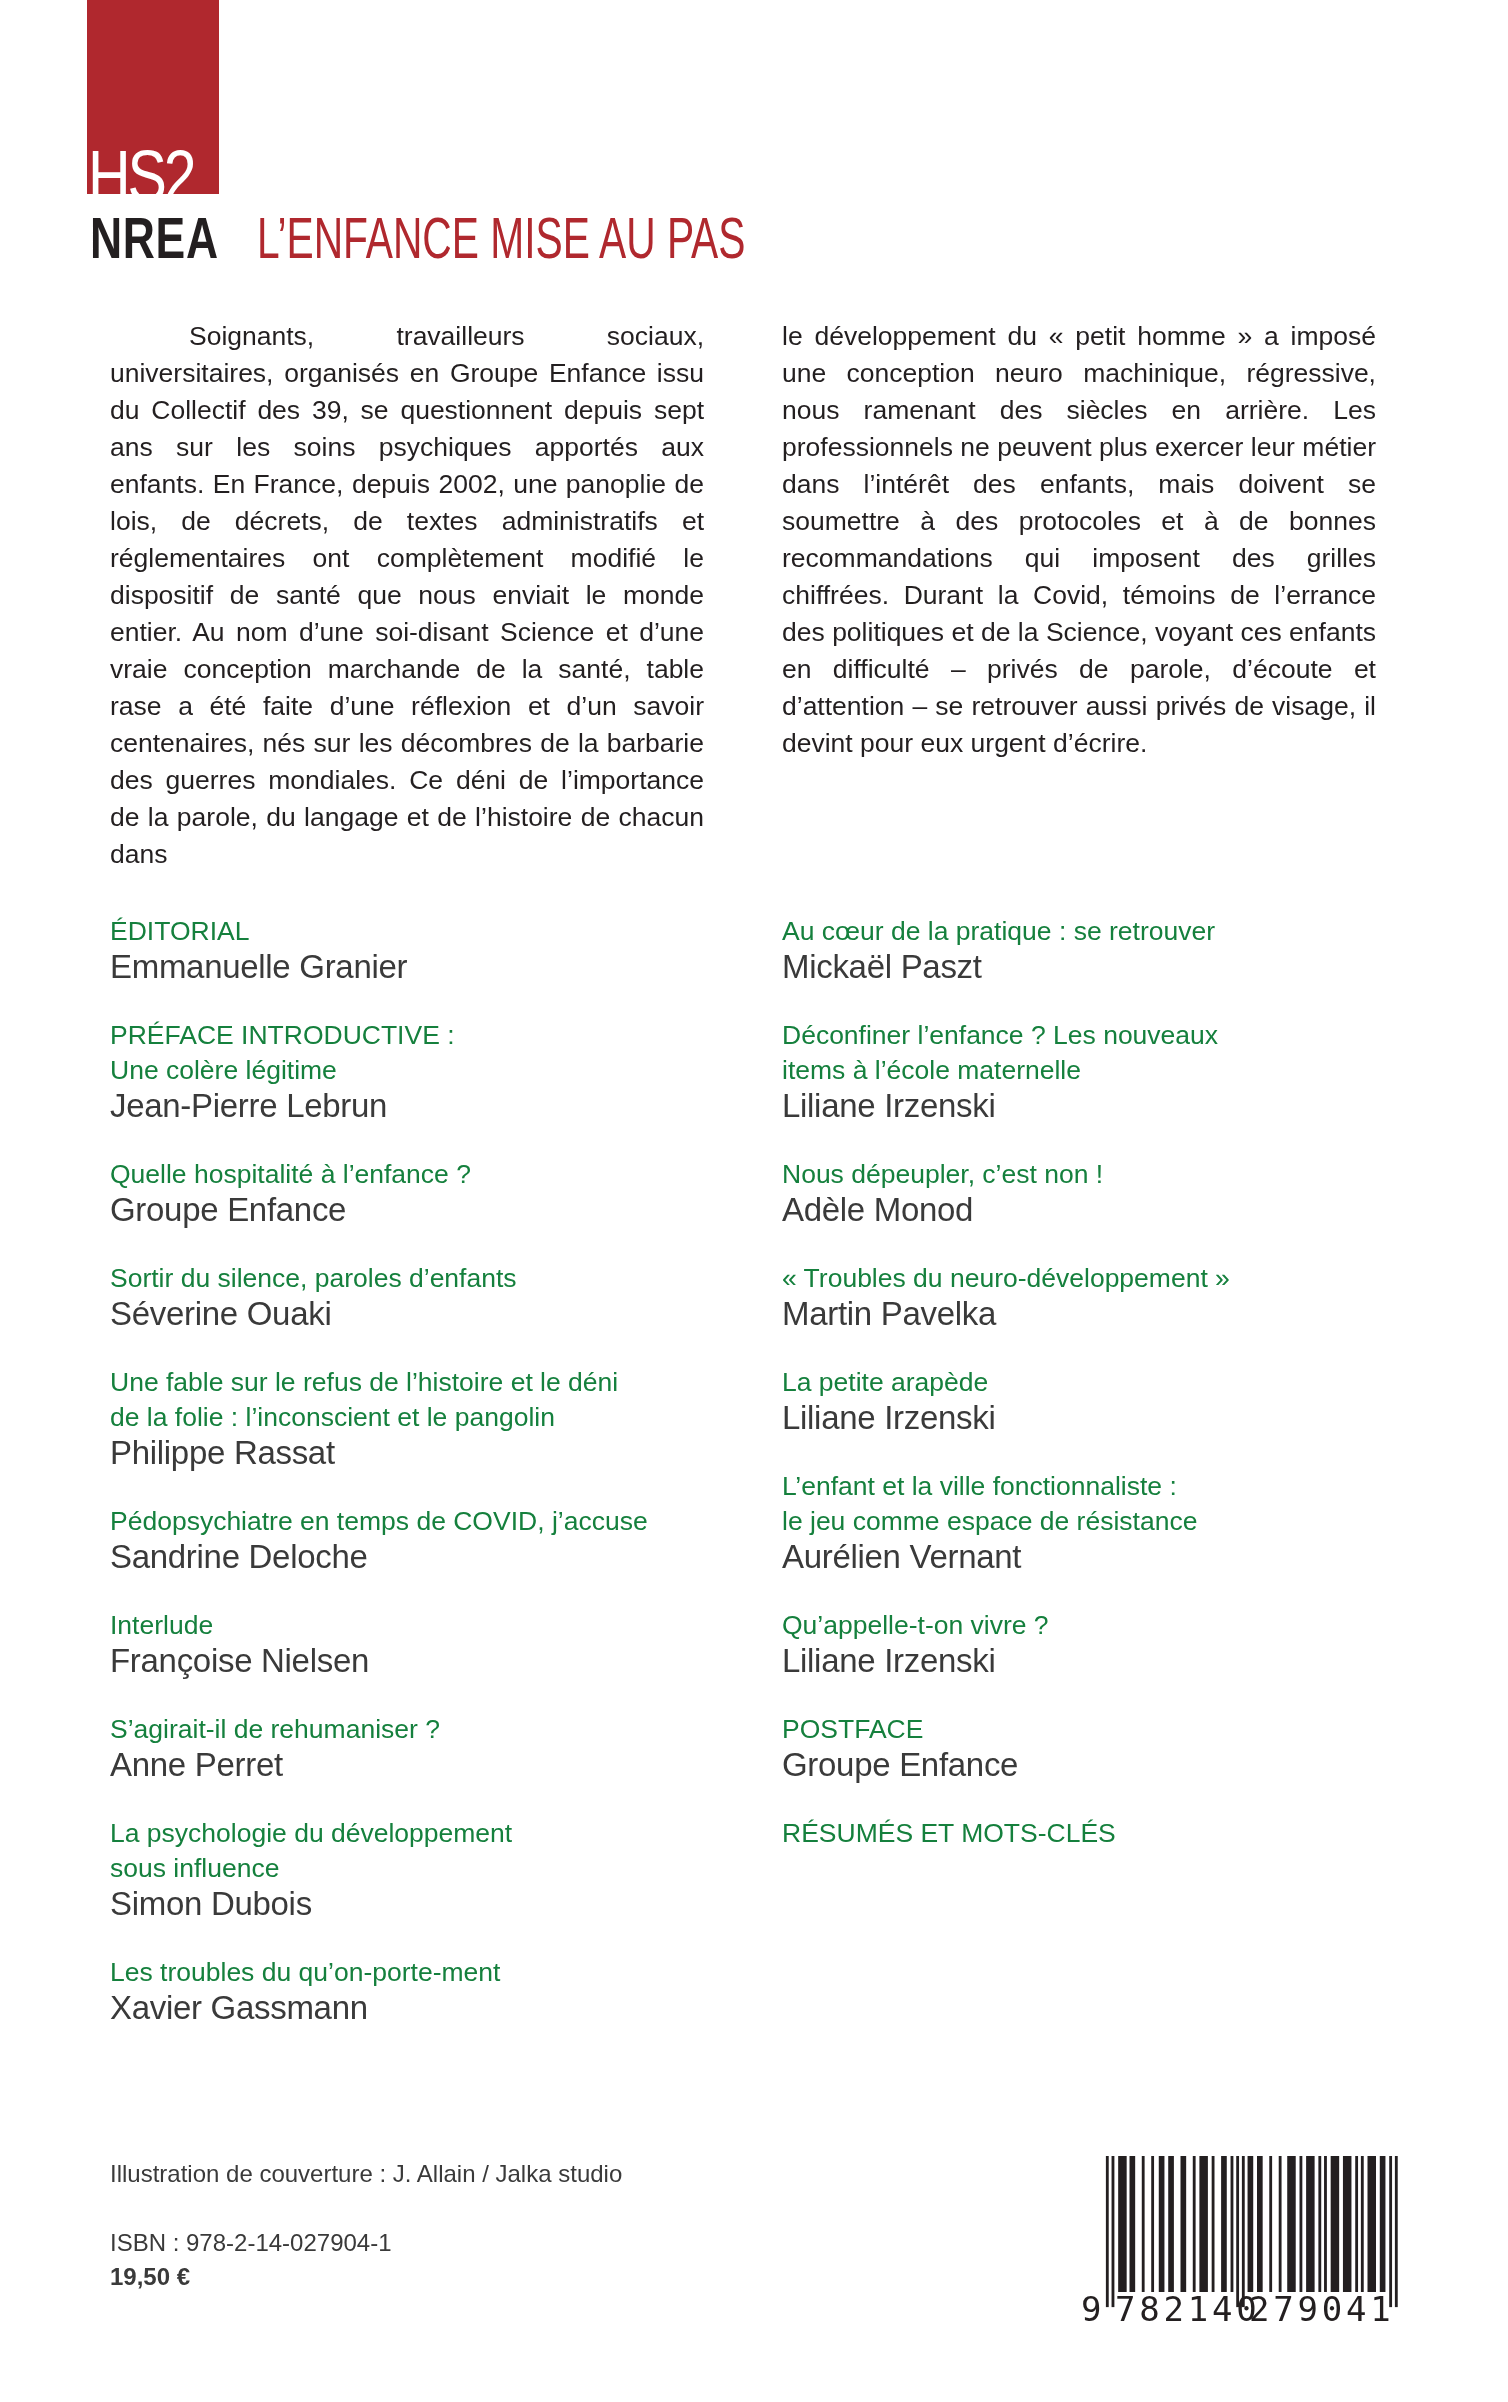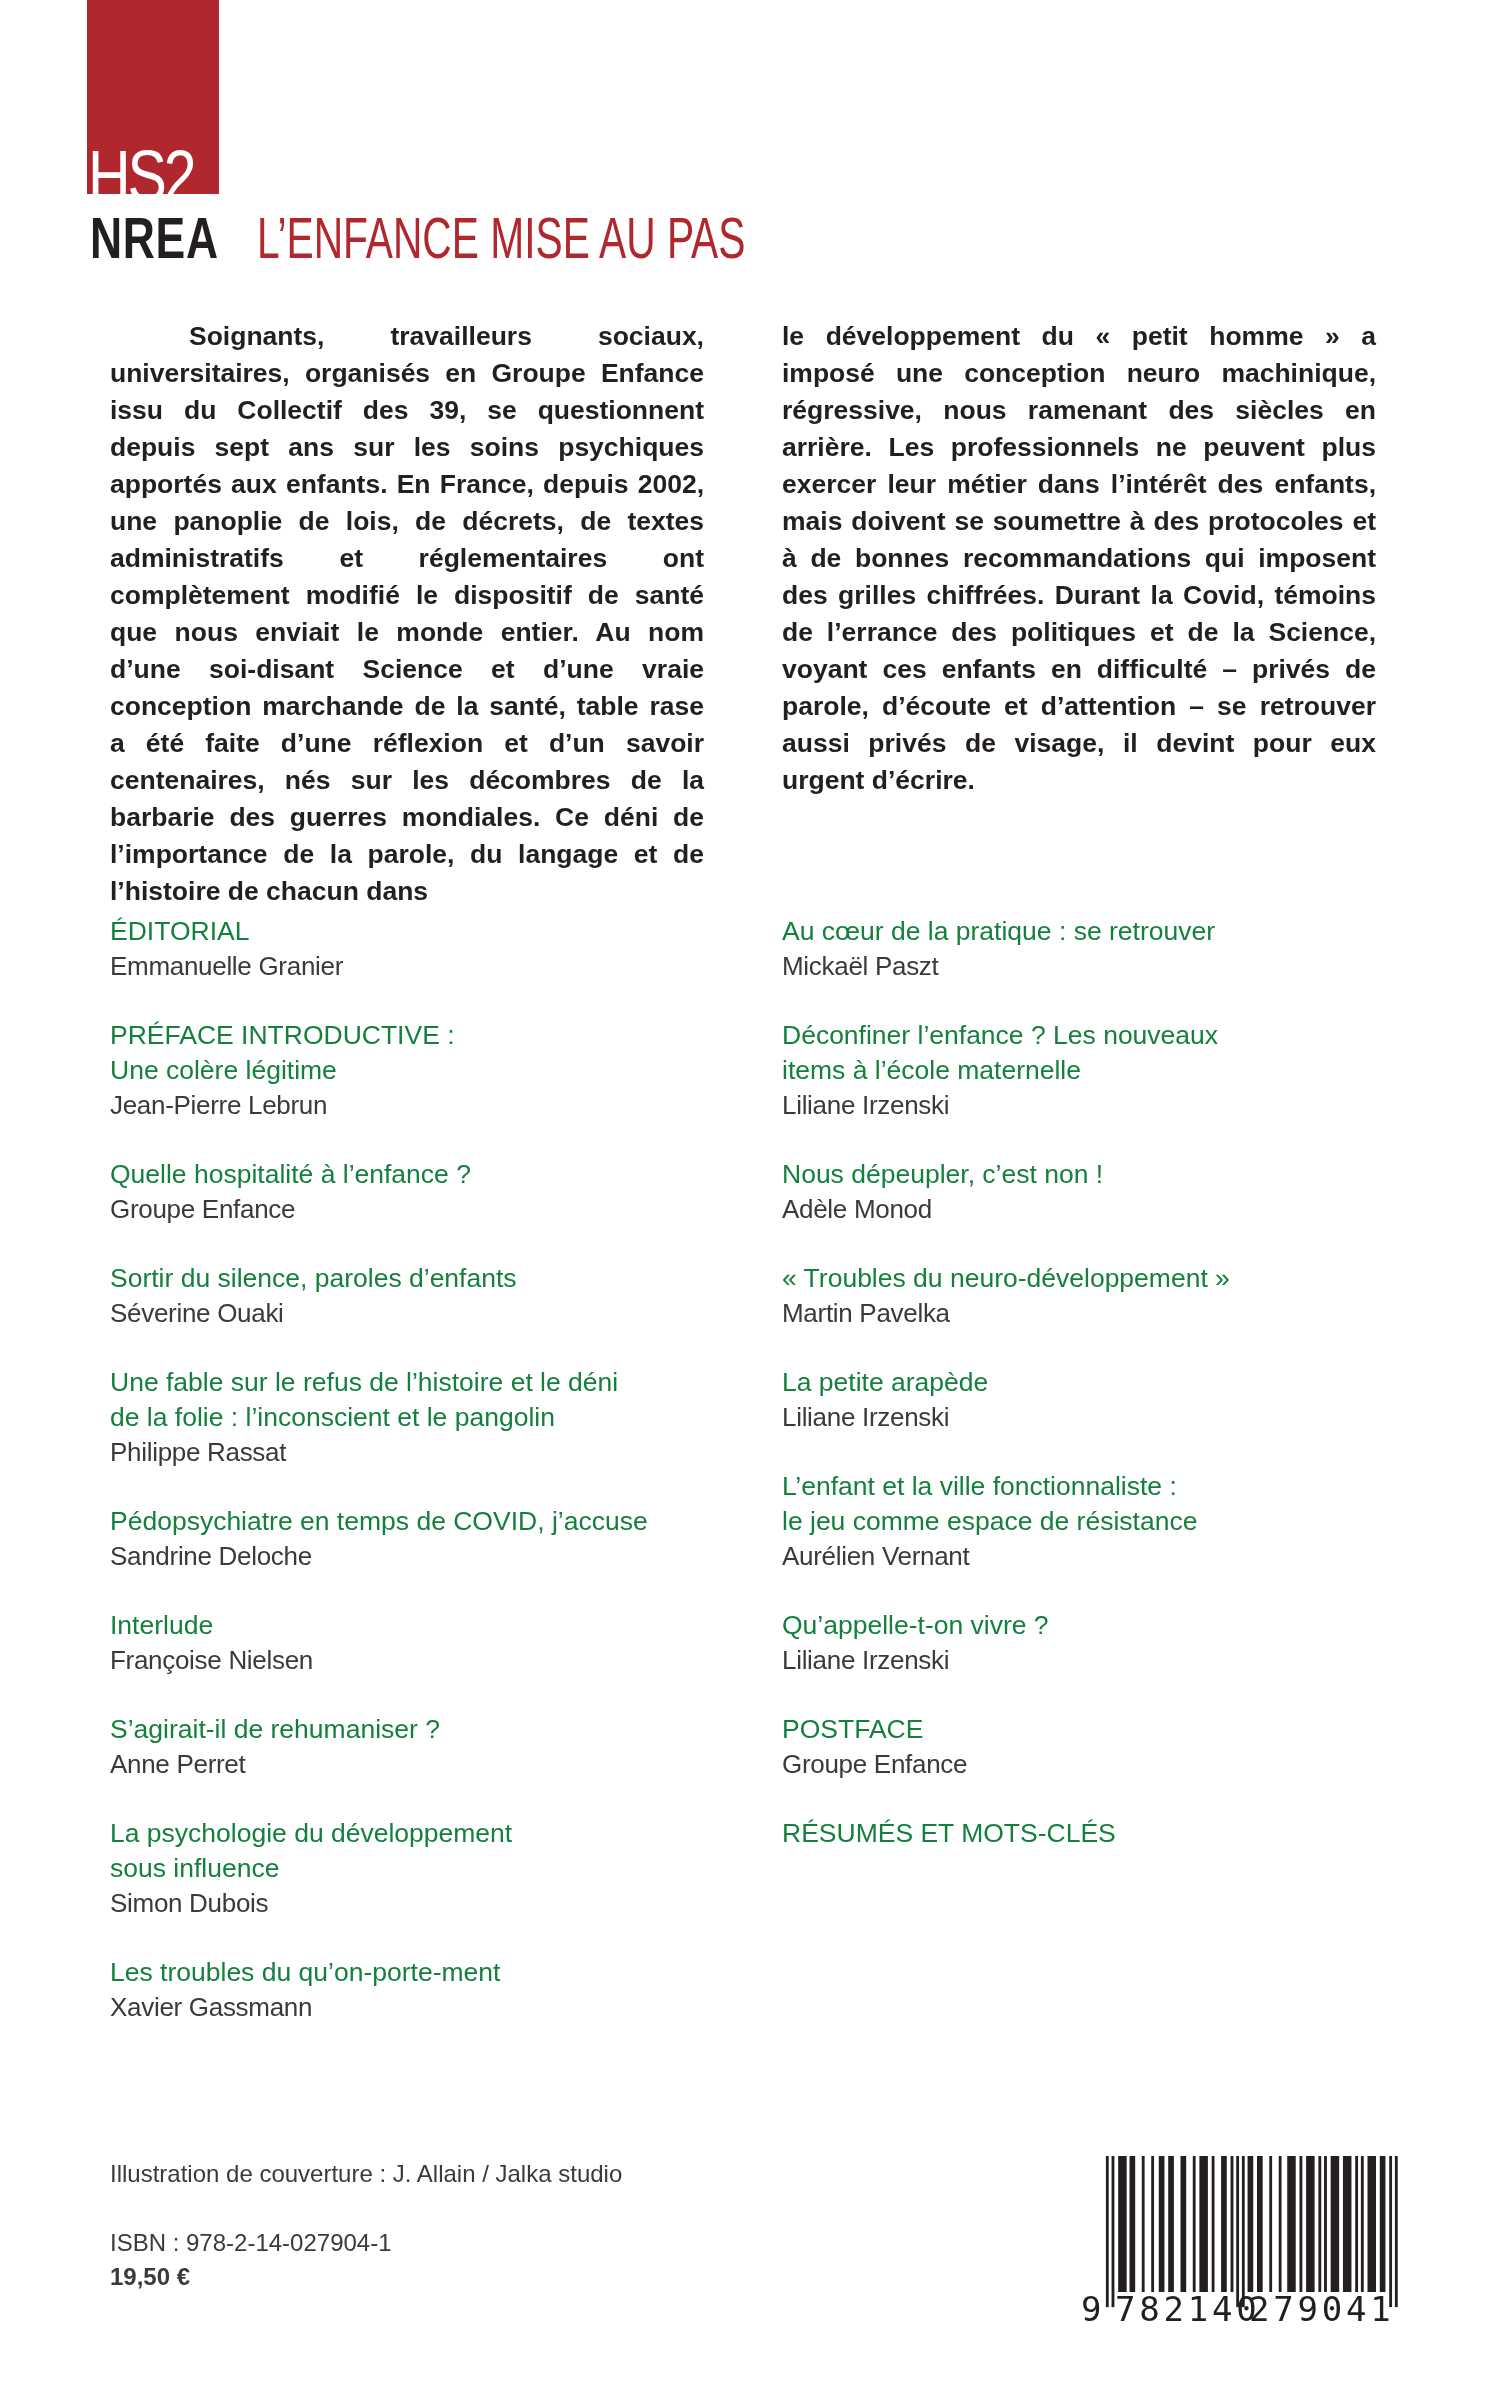--- a/index.html
+++ b/index.html
@@ -24,30 +24,30 @@
     transform: scaleX(0.78); transform-origin: left top; white-space: nowrap; letter-spacing: 0.9px;
   }
   .main-title {
     position: absolute; left: 257px; top: 210px;
     font-size: 57px; line-height: 57px; font-weight: 400; color: #b0282e;
     transform: scaleX(0.715); transform-origin: left top; white-space: nowrap;
   }
   .blurb-col {
     position: absolute; top: 318px; width: 594px;
     font-size: 26.5px; line-height: 37px; text-align: justify;
-    color: #231f20; font-weight: 700;
+    color: #231f20; font-weight: 400;
   }
   .blurb-col.left { left: 110px; text-indent: 79px; }
   .blurb-col.right { left: 782px; }
   .toc-col { position: absolute; top: 914px; width: 606px; }
   .toc-col.left { left: 110px; }
   .toc-col.right { left: 782px; }
   .toc-entry { margin-bottom: 34px; }
   .toc-title { font-size: 26.5px; line-height: 35px; color: #15803d; }
-  .toc-author { font-size: 26px; line-height: 35px; color: #3a3a3a; font-weight: 300; letter-spacing: -0.3px; }
+  .toc-author { font-size: 33px; line-height: 35px; color: #3a3a3a; font-weight: 300; letter-spacing: -0.3px; }
   .credit {
     position: absolute; left: 110px; top: 2160px; font-size: 24px; color: #3a3a3a;
   }
   .isbn { position: absolute; left: 110px; top: 2226px; font-size: 24px; line-height: 34px; color: #3a3a3a; }
   .price { position: absolute; left: 110px; top: 2260px; font-size: 24px; line-height: 34px; color: #3a3a3a; font-weight: bold; }
   .barcode { position: absolute; left: 1079px; top: 2156px; width: 322px; height: 170px; }
   .barcode-digits {
     position: absolute; top: 2290px; left: 1079px; width: 303px;
     font-family: "DejaVu Sans Mono", monospace; font-size: 34px; line-height: 38px; color: #231f20;
   }

